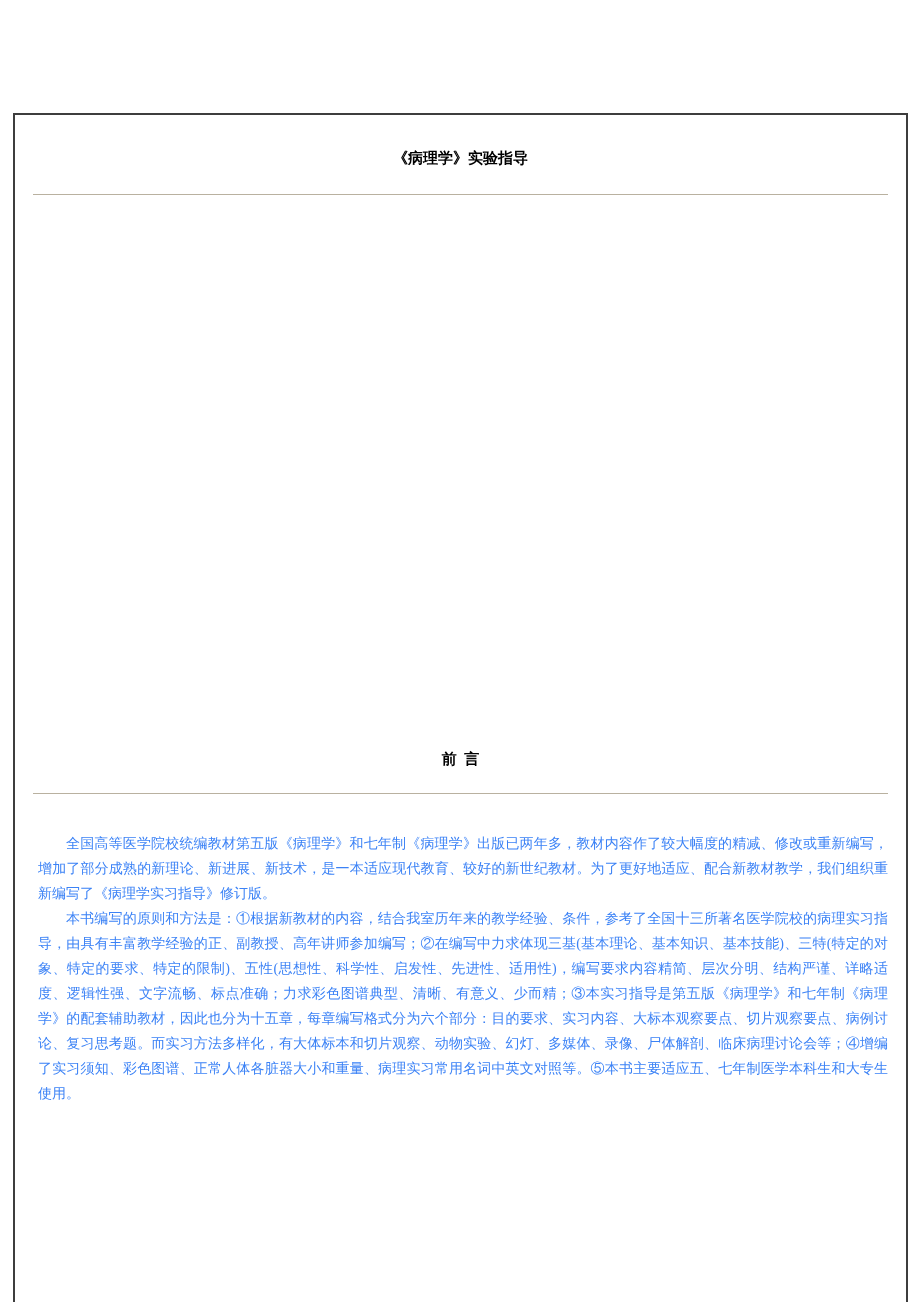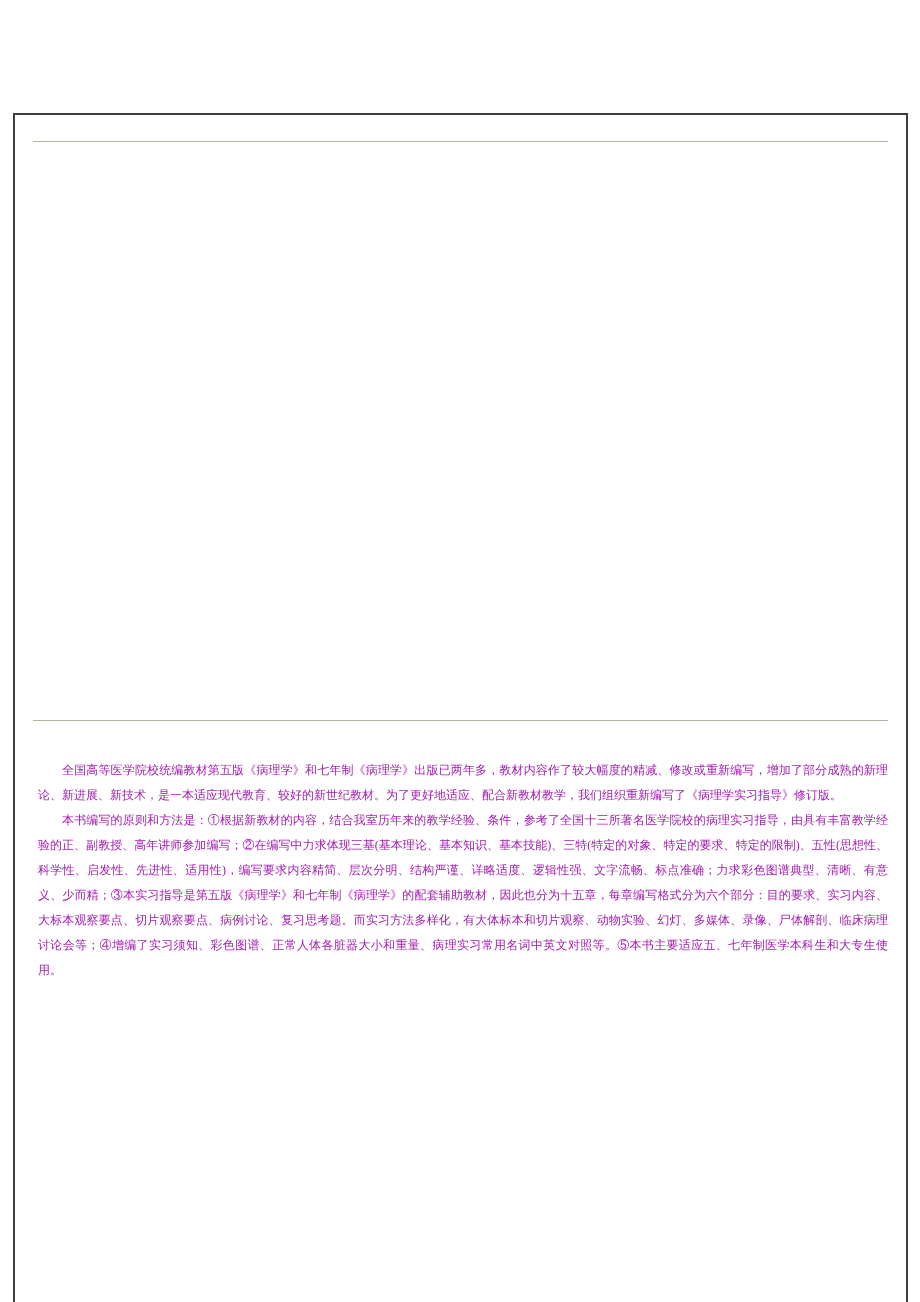--- a/index.html
+++ b/index.html
@@ -50,44 +50,46 @@
     text-align: center;
     font-size: 15px;
     font-weight: bold;
     color: #000000;
     white-space: pre;
   }
   .rule-preface { margin-top: 24px; }
   .body-text {
     margin-top: 37px;
     padding: 0 18px 0 23px;
-    font-size: 12px;
+    font-size: 14px;
     line-height: 25px;
     text-align: justify;
-    color: #a21caf;
+    color: #3b82f6;
   }
   .body-text p {
     margin: 0;
     padding: 0;
   }
   .body-text p.indent {
     text-indent: 2em;
   }
 </style>
 </head>
 <body>
 
 <div class="viewport">
   <div class="page-frame">
 
+    <div class="doc-title">《病理学》实验指导</div>
 
     <div class="rule rule-title"></div>
 
     <div class="spacer-large"></div>
 
+    <div class="section-title">前  言</div>
 
     <div class="rule rule-preface"></div>
 
     <div class="body-text">
       <p class="indent">全国高等医学院校统编教材第五版《病理学》和七年制《病理学》出版已两年多，教材内容作了较大幅度的精减、修改或重新编写，增加了部分成熟的新理论、新进展、新技术，是一本适应现代教育、较好的新世纪教材。为了更好地适应、配合新教材教学，我们组织重新编写了《病理学实习指导》修订版。</p>
       <p class="indent">本书编写的原则和方法是：①根据新教材的内容，结合我室历年来的教学经验、条件，参考了全国十三所著名医学院校的病理实习指导，由具有丰富教学经验的正、副教授、高年讲师参加编写；②在编写中力求体现三基(基本理论、基本知识、基本技能)、三特(特定的对象、特定的要求、特定的限制)、五性(思想性、科学性、启发性、先进性、适用性)，编写要求内容精简、层次分明、结构严谨、详略适度、逻辑性强、文字流畅、标点准确；力求彩色图谱典型、清晰、有意义、少而精；③本实习指导是第五版《病理学》和七年制《病理学》的配套辅助教材，因此也分为十五章，每章编写格式分为六个部分：目的要求、实习内容、大标本观察要点、切片观察要点、病例讨论、复习思考题。而实习方法多样化，有大体标本和切片观察、动物实验、幻灯、多媒体、录像、尸体解剖、临床病理讨论会等；④增编了实习须知、彩色图谱、正常人体各脏器大小和重量、病理实习常用名词中英文对照等。⑤本书主要适应五、七年制医学本科生和大专生使用。</p>
     </div>
 
   </div>
 </div>

